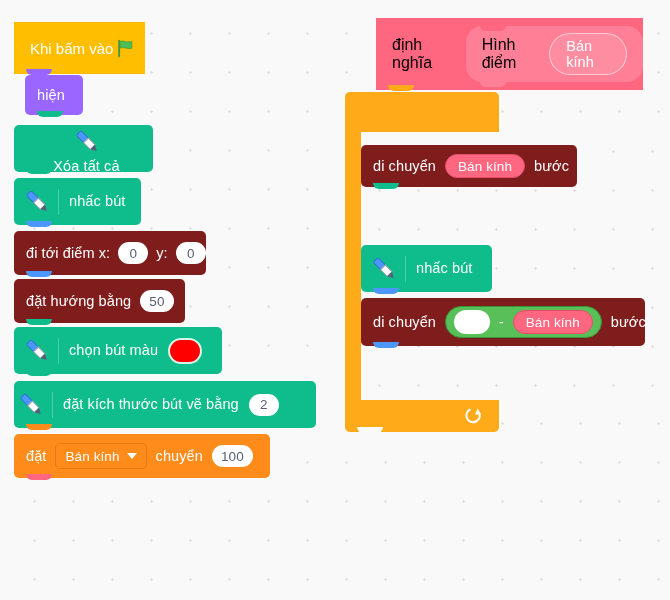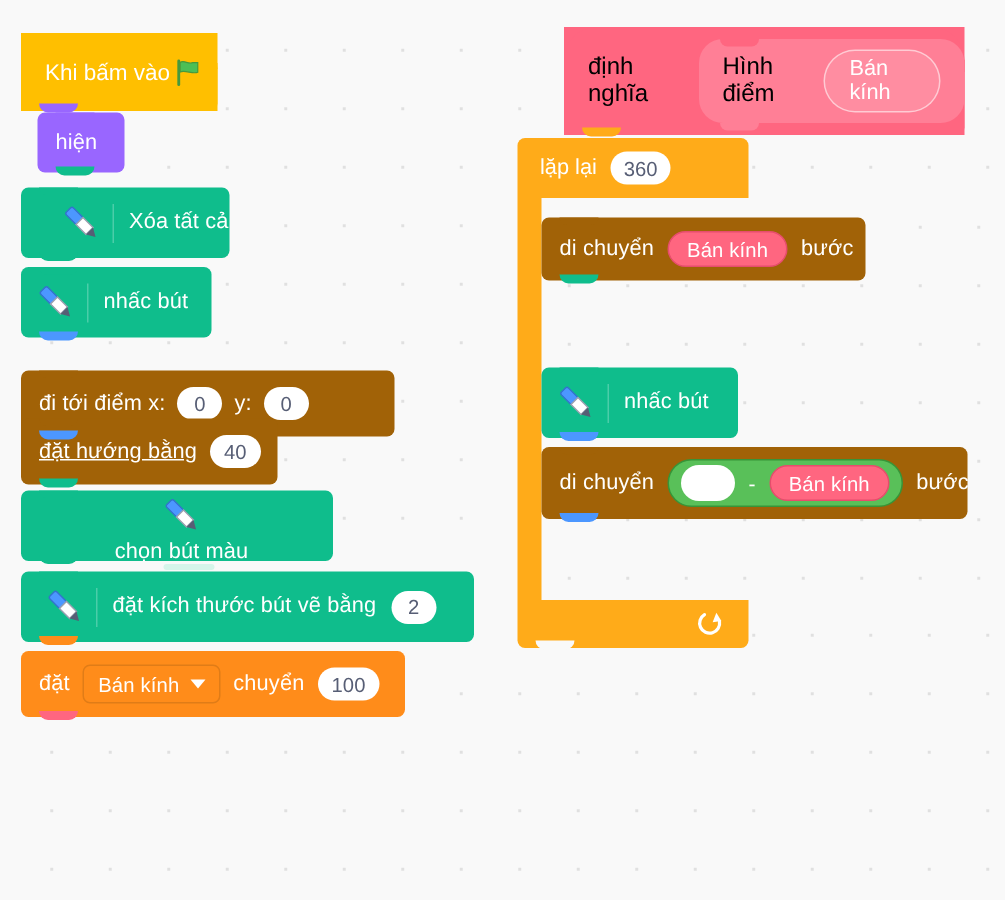--- a/index.html
+++ b/index.html
@@ -38,21 +38,21 @@
     z-index:2;
   }
   
   .notchcut{
     position:absolute;left:12px;top:-1px;width:26px;height:6px;
     border-bottom-left-radius:7px;border-bottom-right-radius:7px;
     z-index:3;
   }
   .c-looks {background:#9966FF;}
   .c-pen   {background:#0FBD8C;}
-  .c-motion{background:#a16207;}
+  .c-motion{background:#7f1d1d;}
   .c-vars  {background:#FF8C1A;}
   .c-custom{background:#FF6680;}
 
   
   .hat{
     position:absolute;
     background:#FFBF00;
   }
   .hat .top{
     position:absolute;left:0;top:0;width:100%;height:24px;
@@ -192,21 +192,21 @@
       </span>
     </div>
     <div class="notchcut" style="background:#9966FF;top:47px;left:12px;"></div>
   </div>
 
   <div class="blk c-looks notch" style="left:25px;top:75px;width:58px;height:40px;padding-left:12px;">
     <span class="lbl">hiện</span>
     <div class="notchcut" style="background:#0FBD8C;top:36px;"></div>
   </div>
 
-  <div class="blk c-pen notch" style="left:14px;top:125px;width:139px;height:47px;padding-left:23px;">
+  <div class="blk c-pen notch" style="left:14px;top:125px;width:139px;height:47px;padding-left:6px;flex-direction:column;">
     <span class="penicon">
       <svg viewBox="0 0 36 36" width="34" height="34">
         <g transform="rotate(-45 18 18)">
           <rect x="15" y="5" width="7" height="12" rx="1.5" fill="#4C97FF" stroke="#3373CC" stroke-width="1"></rect>
           <rect x="15" y="16" width="7" height="10" fill="#FFFFFF" stroke="#9AA0B0" stroke-width="1"></rect>
           <path d="M15 26 L18.5 32 L22 26 Z" fill="#575E75"></path>
         </g>
       </svg>
     </span>
     <span class="pendiv"></span>
@@ -222,51 +222,51 @@
           <rect x="15" y="16" width="7" height="10" fill="#FFFFFF" stroke="#9AA0B0" stroke-width="1"></rect>
           <path d="M15 26 L18.5 32 L22 26 Z" fill="#575E75"></path>
         </g>
       </svg>
     </span>
     <span class="pendiv"></span>
     <span class="lbl">nhấc bút</span>
     <div class="notchcut" style="background:#4C97FF;top:43px;"></div>
   </div>
 
-  <div class="blk c-motion notch" style="left:14px;top:247px;width:249px;height:44px;padding-left:12px;gap:8px;">
+  <div class="blk c-motion notch" style="left:14px;top:231px;width:192px;height:44px;padding-left:12px;gap:8px;">
     <span class="lbl">đi tới điểm x:</span>
     <span class="oval">0</span>
     <span class="lbl">y:</span>
     <span class="oval">0</span>
     <div class="notchcut" style="background:#4C97FF;top:40px;"></div>
   </div>
 
-  <div class="blk c-motion notch" style="left:14px;top:279px;width:171px;height:44px;padding-left:12px;gap:9px;text-decoration:underline;">
+  <div class="blk c-motion notch" style="left:14px;top:279px;width:171px;height:44px;padding-left:12px;gap:9px;">
     <span class="lbl">đặt hướng bằng</span>
-    <span class="oval">40</span>
+    <span class="oval">50</span>
     <div class="notchcut" style="background:#0FBD8C;top:40px;"></div>
   </div>
 
-  <div class="blk c-pen notch" style="left:14px;top:327px;width:208px;height:47px;padding-left:6px;flex-direction:column;">
+  <div class="blk c-pen notch" style="left:14px;top:327px;width:208px;height:47px;padding-left:6px;">
     <span class="penicon">
       <svg viewBox="0 0 36 36" width="34" height="34">
         <g transform="rotate(-45 18 18)">
           <rect x="15" y="5" width="7" height="12" rx="1.5" fill="#4C97FF" stroke="#3373CC" stroke-width="1"></rect>
           <rect x="15" y="16" width="7" height="10" fill="#FFFFFF" stroke="#9AA0B0" stroke-width="1"></rect>
           <path d="M15 26 L18.5 32 L22 26 Z" fill="#575E75"></path>
         </g>
       </svg>
     </span>
     <span class="pendiv"></span>
     <span class="lbl">chọn bút màu</span>
     <span class="swatch" style="margin-left:10px;"></span>
     <div class="notchcut" style="background:#0FBD8C;top:43px;"></div>
   </div>
 
-  <div class="blk c-pen notch" style="left:14px;top:381px;width:302px;height:47px;padding-left:12px;">
+  <div class="blk c-pen notch" style="left:14px;top:381px;width:302px;height:47px;padding-left:0;">
     <span class="penicon">
       <svg viewBox="0 0 36 36" width="34" height="34">
         <g transform="rotate(-45 18 18)">
           <rect x="15" y="5" width="7" height="12" rx="1.5" fill="#4C97FF" stroke="#3373CC" stroke-width="1"></rect>
           <rect x="15" y="16" width="7" height="10" fill="#FFFFFF" stroke="#9AA0B0" stroke-width="1"></rect>
           <path d="M15 26 L18.5 32 L22 26 Z" fill="#575E75"></path>
         </g>
       </svg>
     </span>
     <span class="pendiv"></span>
@@ -298,24 +298,20 @@
         <span class="protoparam">Bán kính</span>
       </span>
     </div>
     <div class="notchcut" style="background:#FFAB19;top:67px;left:12px;"></div>
   </div>
 
   <div class="cblock" style="left:345px;top:92px;width:154px;height:340px;">
     <div class="ctop"></div>
 
     <div class="cmouth" style="left:16px;top:40px;width:600px;height:268px;background-position:-1px -78px;"></div>
-    <div class="chead">
-      <span class="lbl">lặp lại</span>
-      <span class="oval">360</span>
-    </div>
     <div class="cfoot" style="top:308px;height:32px;width:154px;">
       <span class="looparrow">
         <svg viewBox="0 0 24 24" width="20" height="20">
           <path d="M20 10 A8 8 0 1 1 8 4.5" fill="none" stroke="#FFFFFF" stroke-width="2.6" stroke-linecap="round"></path>
           <path d="M17.5 3 L21.5 9.5 L14.5 10.5 Z" fill="#FFFFFF"></path>
         </svg>
       </span>
     </div>
     <div class="notchcut" style="background:#F9F9F9;top:335px;left:12px;"></div>
   </div>

